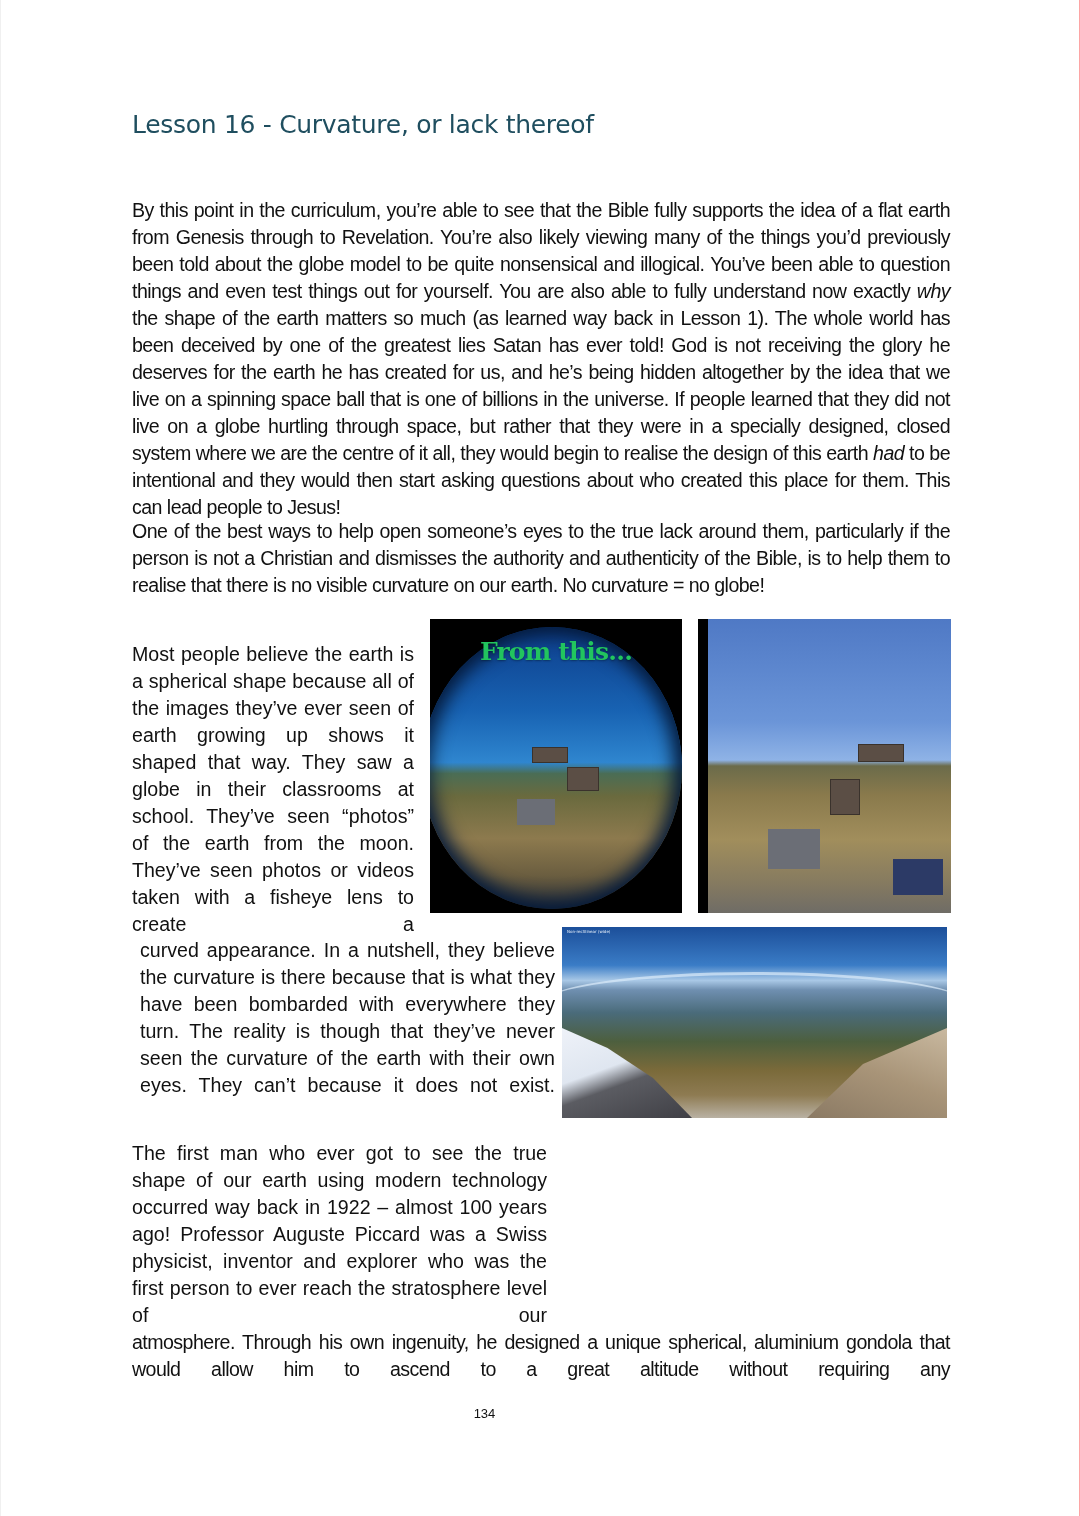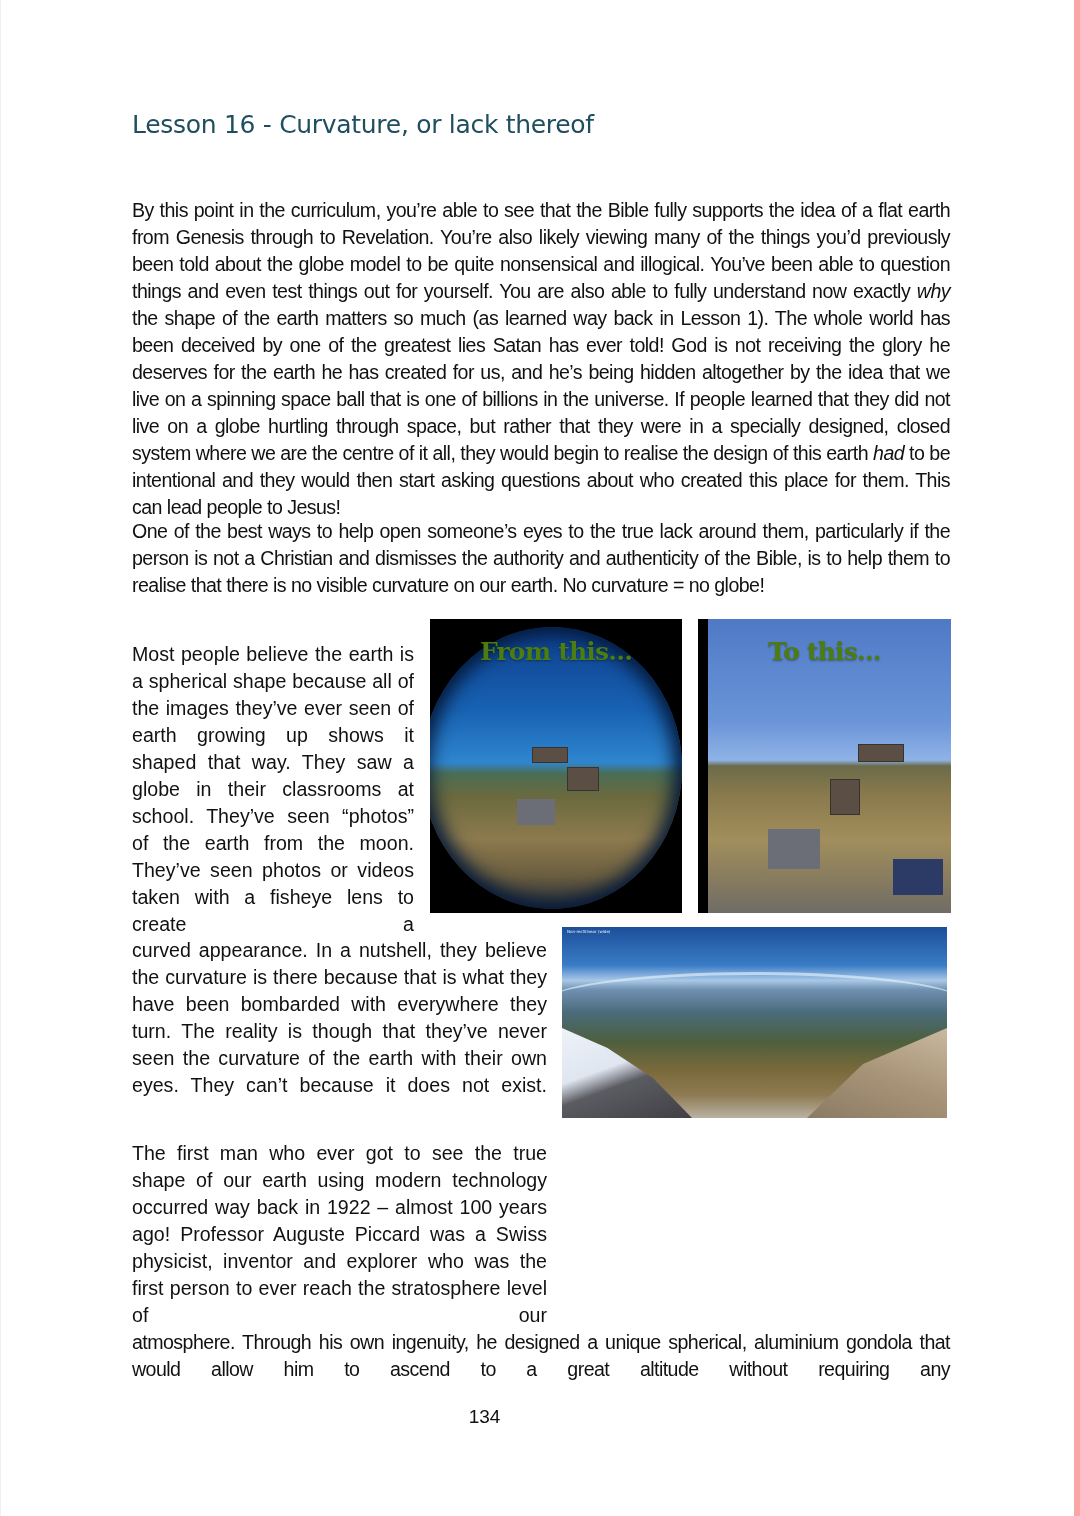--- a/index.html
+++ b/index.html
@@ -1,46 +1,46 @@
 <!DOCTYPE html>
 <html><head>
 <meta charset="utf-8">
 <style>
   html, body { margin: 0; padding: 0; background: #ffffff; }
   body { width: 1080px; height: 1516px; position: relative; overflow: hidden;
          font-family: "Liberation Sans", sans-serif; color: #111; }
   .page { position: absolute; left: 0; top: 0; width: 1080px; height: 1516px; background: #fff;
-          border-left: 1px solid #f0f0f0; border-right: 6px solid #fca5a5; box-sizing: border-box; }
+          border-left: 1px solid #f0f0f0; border-right: 1px solid #fca5a5; box-sizing: border-box; }
   .title { position: absolute; left: 131px; top: 110px; font-size: 25px; color: #1f4e5f;
            font-family: "DejaVu Sans", sans-serif; font-weight: normal; letter-spacing: -0.3px; margin: 0; }
   .para { position: absolute; font-size: 19.6px; line-height: 27px; text-align: justify; margin: 0;
           font-family: "Liberation Sans Narrow", "Liberation Sans", sans-serif; }
   .narrow { font-stretch: condensed; letter-spacing: -0.55px; }
   .p1 { left: 131px; top: 153px; width: 818px; margin-top: 44px; }
   .p2 { left: 131px; top: 518px; width: 818px; }
   .p3a { left: 131px; top: 641px; width: 282px; text-align: justify; letter-spacing: 0; }
-  .p3b { left: 131px; top: 937px; width: 415px; letter-spacing: 0; }
+  .p3b { left: 139px; top: 937px; width: 415px; letter-spacing: 0; }
   .p4a { left: 131px; top: 1140px; width: 415px; letter-spacing: 0; }
   .p4b { left: 131px; top: 1329px; width: 818px; }
   .jl { text-align-last: justify; }
   em { font-style: italic; }
-  .pagenum { position: absolute; left: 0; width: 967px; top: 1406px; text-align: center; font-size: 19px; }
+  .pagenum { position: absolute; left: 0; width: 967px; top: 1406px; text-align: center; font-size: 13px; }
 
   .img { position: absolute; overflow: hidden; }
   .img-from { left: 429px; top: 619px; width: 252px; height: 294px; background: #000; }
   .fish { position: absolute; left: -8px; top: 8px; width: 260px; height: 282px; border-radius: 50%;
           background: linear-gradient(to bottom, #0d3d8a 0%, #1863b3 30%, #2f86cf 48%, #4a6d55 52%, #6a6a3e 60%, #8d7a4e 75%, #6b5e40 88%, #2a3038 100%);
           box-shadow: inset 0 0 18px 8px #051a3a; }
   .img-to { left: 697px; top: 619px; width: 253px; height: 294px; background: #000; }
   .flat { position: absolute; left: 10px; top: 0; right: 0; bottom: 0;
           background: linear-gradient(to bottom, #4f79c5 0%, #6b95d8 35%, #8fb3e6 48%, #6b6b4a 50%, #8a7a4c 60%, #a18e5c 75%, #857a60 90%, #6f6c66 100%); }
   .bldg { position: absolute; background: #5b4e45; border: 1px solid #3a322c; }
   .roof { position: absolute; background: #6b6e76; }
   .caption-big { position: absolute; top: 18px; left: 0; right: 0; text-align: center;
-                 font-family: "DejaVu Serif", serif; font-weight: bold; font-size: 25px; color: #4d7c0f;
+                 font-family: "DejaVu Serif", serif; font-weight: bold; font-size: 25px; color: #22c55e;
                  letter-spacing: -0.8px; text-shadow: 0 1px 2px rgba(0,0,0,0.35); }
   .img-mtn1 { left: 561px; top: 927px; width: 385px; height: 191px;
               background: linear-gradient(to bottom, #1c4f9a 0%, #3a7cc6 20%, #a9c8e6 28%, #6f8fb0 33%, #4a6b7a 45%, #4d5f3e 60%, #7a6a3a 75%, #8e7b52 88%, #b9b1a3 100%); }
   .img-mtn2 { left: 561px; top: 1119px; width: 385px; height: 192px;
               background: linear-gradient(to bottom, #1e5aa8 0%, #4a8ad0 22%, #9cc0e4 30%, #5f7fa4 38%, #4a6574 48%, #4a5e3c 62%, #7c6b3b 76%, #8f7f56 88%, #bab3a6 100%); }
   .snow { position: absolute; left: 0; bottom: 0; width: 130px; height: 100px;
           background: linear-gradient(160deg, #f1f4fa 0%, #dfe6f0 45%, #5b5c62 60%, #3f3f45 100%);
           clip-path: polygon(0 10%, 35% 30%, 70% 60%, 100% 100%, 0 100%); }
   .rock { position: absolute; right: 0; bottom: 0; width: 140px; height: 90px;
           background: linear-gradient(200deg, #c9b9a0 0%, #a89478 50%, #8b7a64 100%);
@@ -74,21 +74,20 @@
     <div class="caption-big">From this...</div>
   </div>
 
   <div class="img img-to">
     <div class="flat">
       <div class="roof" style="left:60px; top:210px; width:52px; height:40px;"></div>
       <div class="bldg" style="left:122px; top:160px; width:28px; height:34px;"></div>
       <div class="bldg" style="left:150px; top:125px; width:44px; height:16px;"></div>
       <div class="roof" style="left:185px; top:240px; width:50px; height:36px; background:#2c3a66;"></div>
     </div>
-    <div class="caption-big">To this...</div>
   </div>
 
   <p class="para p3b jl">curved appearance. In a nutshell, they believe the curvature is there because that is what they have been bombarded with everywhere they turn. The reality is though that they’ve never seen the curvature of the earth with their own eyes. They can’t because it does not exist.</p>
 
   <div class="img img-mtn1">
     <div class="mtn-curve"></div>
     <div class="snow"></div>
     <div class="rock"></div>
     <span class="tiny-label">Non-rectilinear (wide)</span>
   </div>

